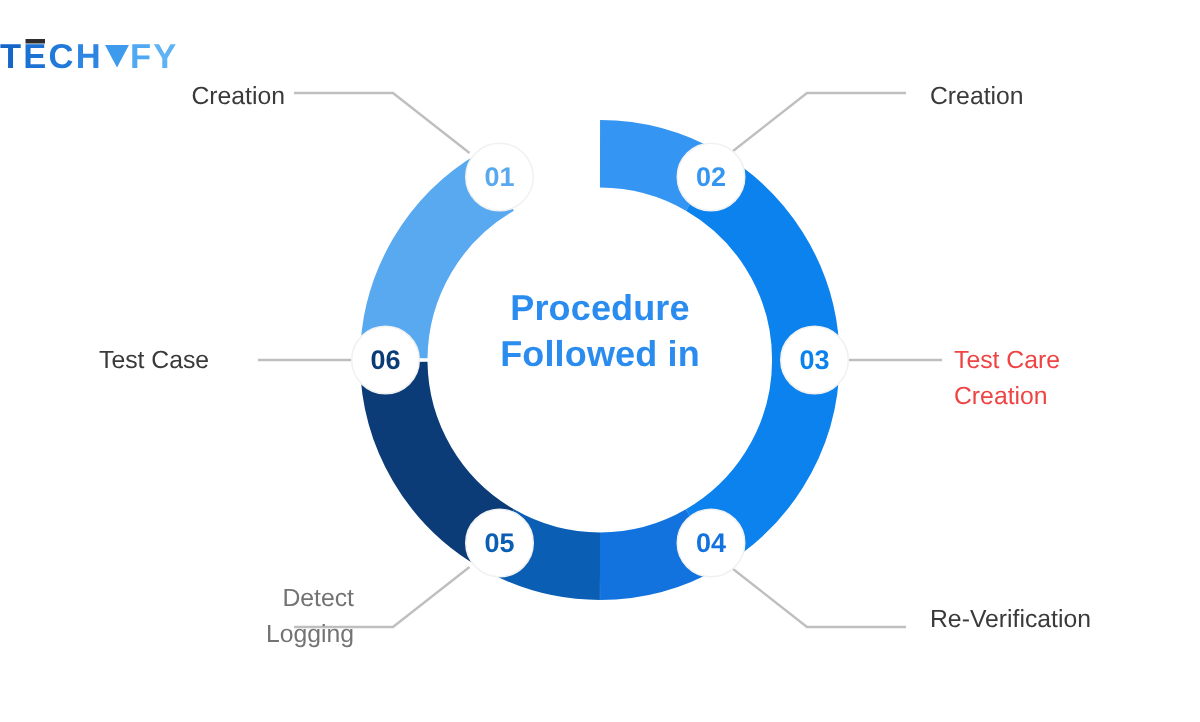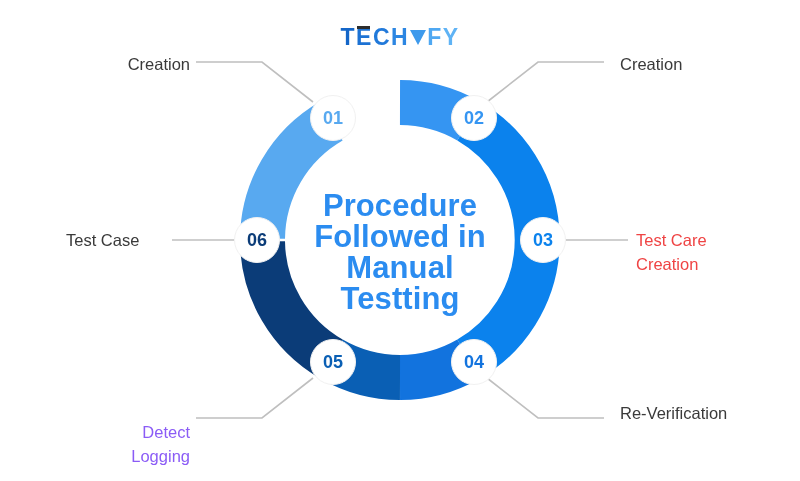--- a/index.html
+++ b/index.html
@@ -14,21 +14,21 @@
     overflow: hidden;
     position: relative;
   }
 
   
   #brand-logo {
     position: absolute;
     top: 24px;
     left: 0;
     width: 800px;
-    text-align: center;
+    text-align: left;
     height: 26px;
     line-height: 26px;
   }
   .logo-wrap {
     display: inline-block;
     position: relative;
     font-size: 23px;
     font-weight: 700;
     letter-spacing: 1.5px;
   }
@@ -66,21 +66,21 @@
   }
 
   
   #center-title {
     position: absolute;
     left: 285px;
     top: 190px;
     width: 230px;
     text-align: center;
     color: #2B8CF0;
-    font-size: 31px;
+    font-size: 24px;
     font-weight: 700;
     line-height: 31px;
     letter-spacing: 0.1px;
   }
 
   
   .step-label {
     position: absolute;
     color: #3A3A3A;
     font-size: 16.5px;
@@ -145,40 +145,39 @@
     <g>
       <circle class="badge-circle" cx="257" cy="240" r="22.5" fill="#FFFFFF" stroke="#F1F1F1" stroke-width="1"></circle>
       <text class="badge-num" x="257" y="240" text-anchor="middle" dominant-baseline="central" font-family="Liberation Sans, sans-serif" font-size="18" font-weight="700" fill="#0B3C78">06</text>
     </g>
   </g>
 </svg>
 
 <div id="center-title" style="color: rgb(43, 140, 240);">
   <div>Procedure</div>
   <div>Followed in</div>
-  <div>Manual Testting</div>
 </div>
 
 <div class="step-label align-right" style="left: 0px; top: 52px; width: 190px; color: rgb(58, 58, 58);">
   <div>Creation</div>
 </div>
 
 <div class="step-label align-left" style="left: 620px; top: 52px; width: 180px; color: rgb(58, 58, 58);">
   <div>Creation</div>
 </div>
 
 <div class="step-label align-left" style="left: 636px; top: 228px; width: 156px; color: #ef4444;">
   <div>Test Care</div>
   <div>Creation</div>
 </div>
 
 <div class="step-label align-left" style="left: 620px; top: 401px; width: 180px; color: rgb(58, 58, 58);">
   <div>Re-Verification</div>
 </div>
 
-<div class="step-label align-right" style="left: 0px; top: 420px; width: 190px; color: #8b5cf6;">
+<div class="step-label align-right" style="left: 0px; top: 387px; width: 190px; color: #737373; padding-left: 46px;">
   <div>Detect</div>
   <div>Logging</div>
 </div>
 
 <div class="step-label align-left" style="left: 66px; top: 228px; width: 160px; color: rgb(58, 58, 58);">
   <div>Test Case</div>
 </div>
 
 </body></html>

